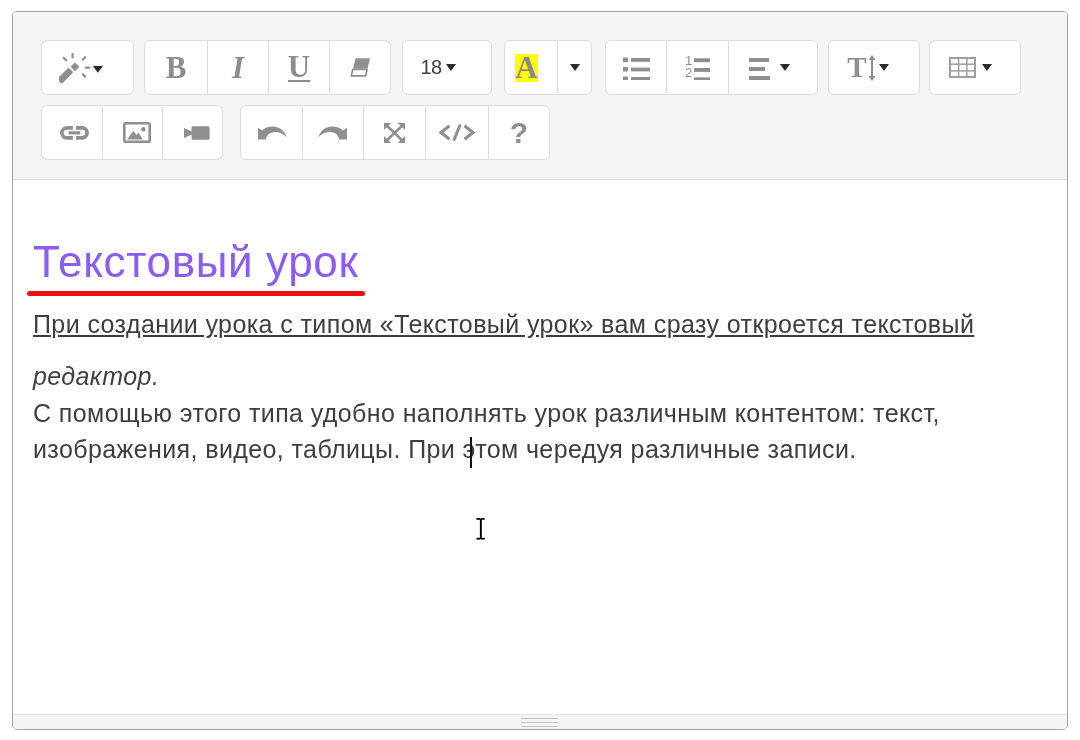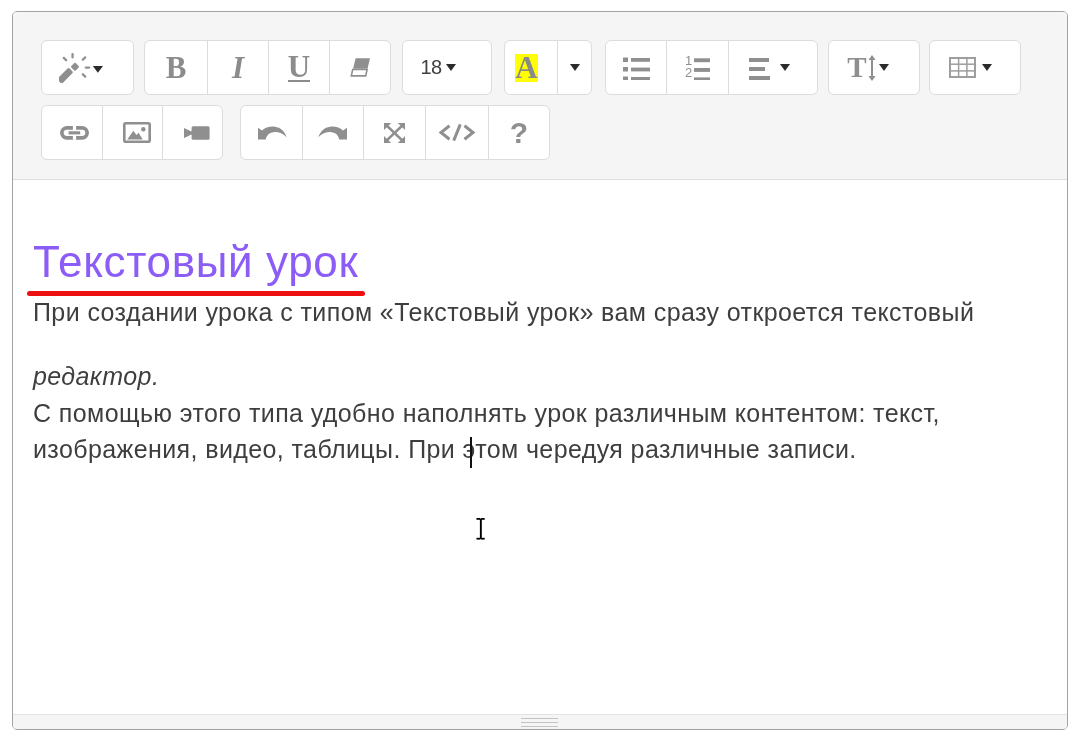--- a/index.html
+++ b/index.html
@@ -215,21 +215,21 @@
       <div class="rsz">
         <div></div>
         <div></div>
         <div></div>
       </div>
     </div>
 </div>
 
 <h1 class="title">Текстовый урок</h1>
 <div class="redline"></div>
-<div class="pline" style="top:294px;">При создании урока с типом «Текстовый урок» вам сразу откроется текстовый</div>
+<div class="pline" style="top:306px;text-decoration:underline;">При создании урока с типом «Текстовый урок» вам сразу откроется текстовый</div>
 <div class="pline" style="top:358px;font-style:italic;">редактор.</div>
 <div class="pline" style="top:395px;">С помощью этого типа удобно наполнять урок различным контентом: текст,</div>
 <div class="pline" style="top:431px;text-align:right;">изображения, видео, таблицы. При этом чередуя различные записи.</div>
 <div class="tcaret"></div>
 
 <svg style="position:absolute; left:476px; top:518px;" width="10" height="22" viewBox="0 0 10 22">
   <g fill="#000">
     <rect x="0.5" y="0" width="3.6" height="1.8"></rect>
     <rect x="5.1" y="0" width="3.6" height="1.8"></rect>
     <rect x="3.9" y="0.6" width="1.9" height="20.5"></rect>

